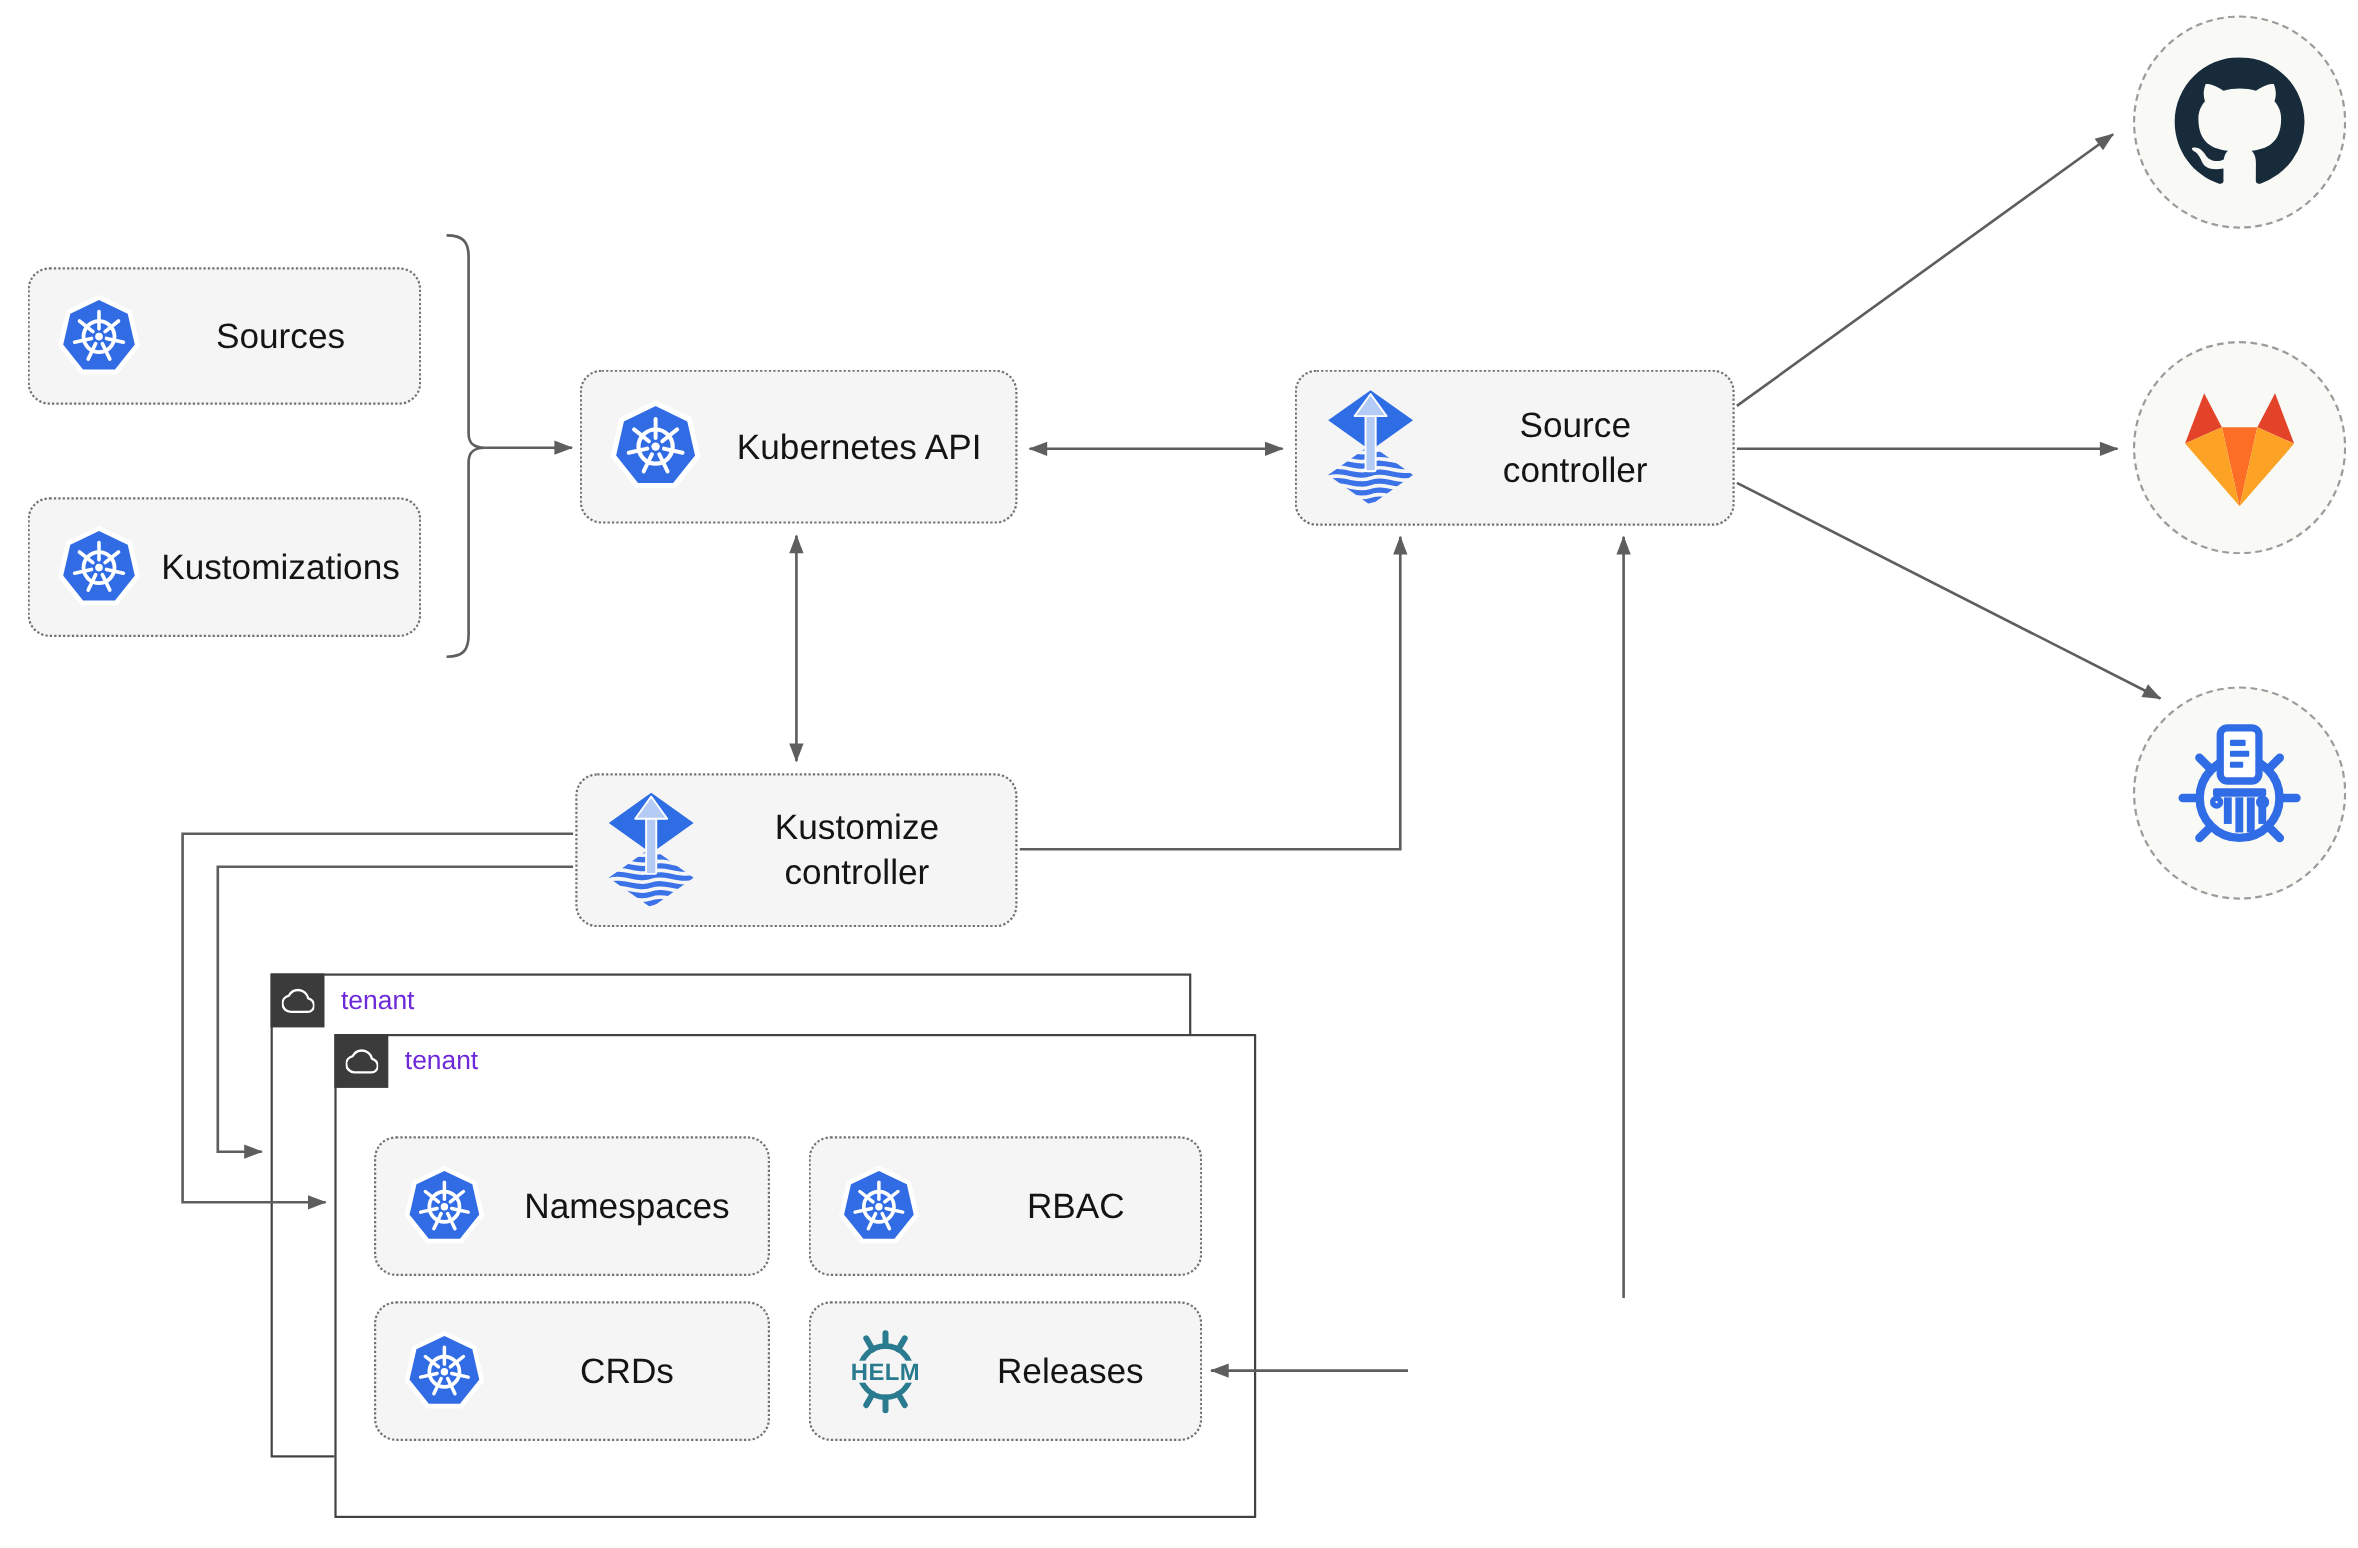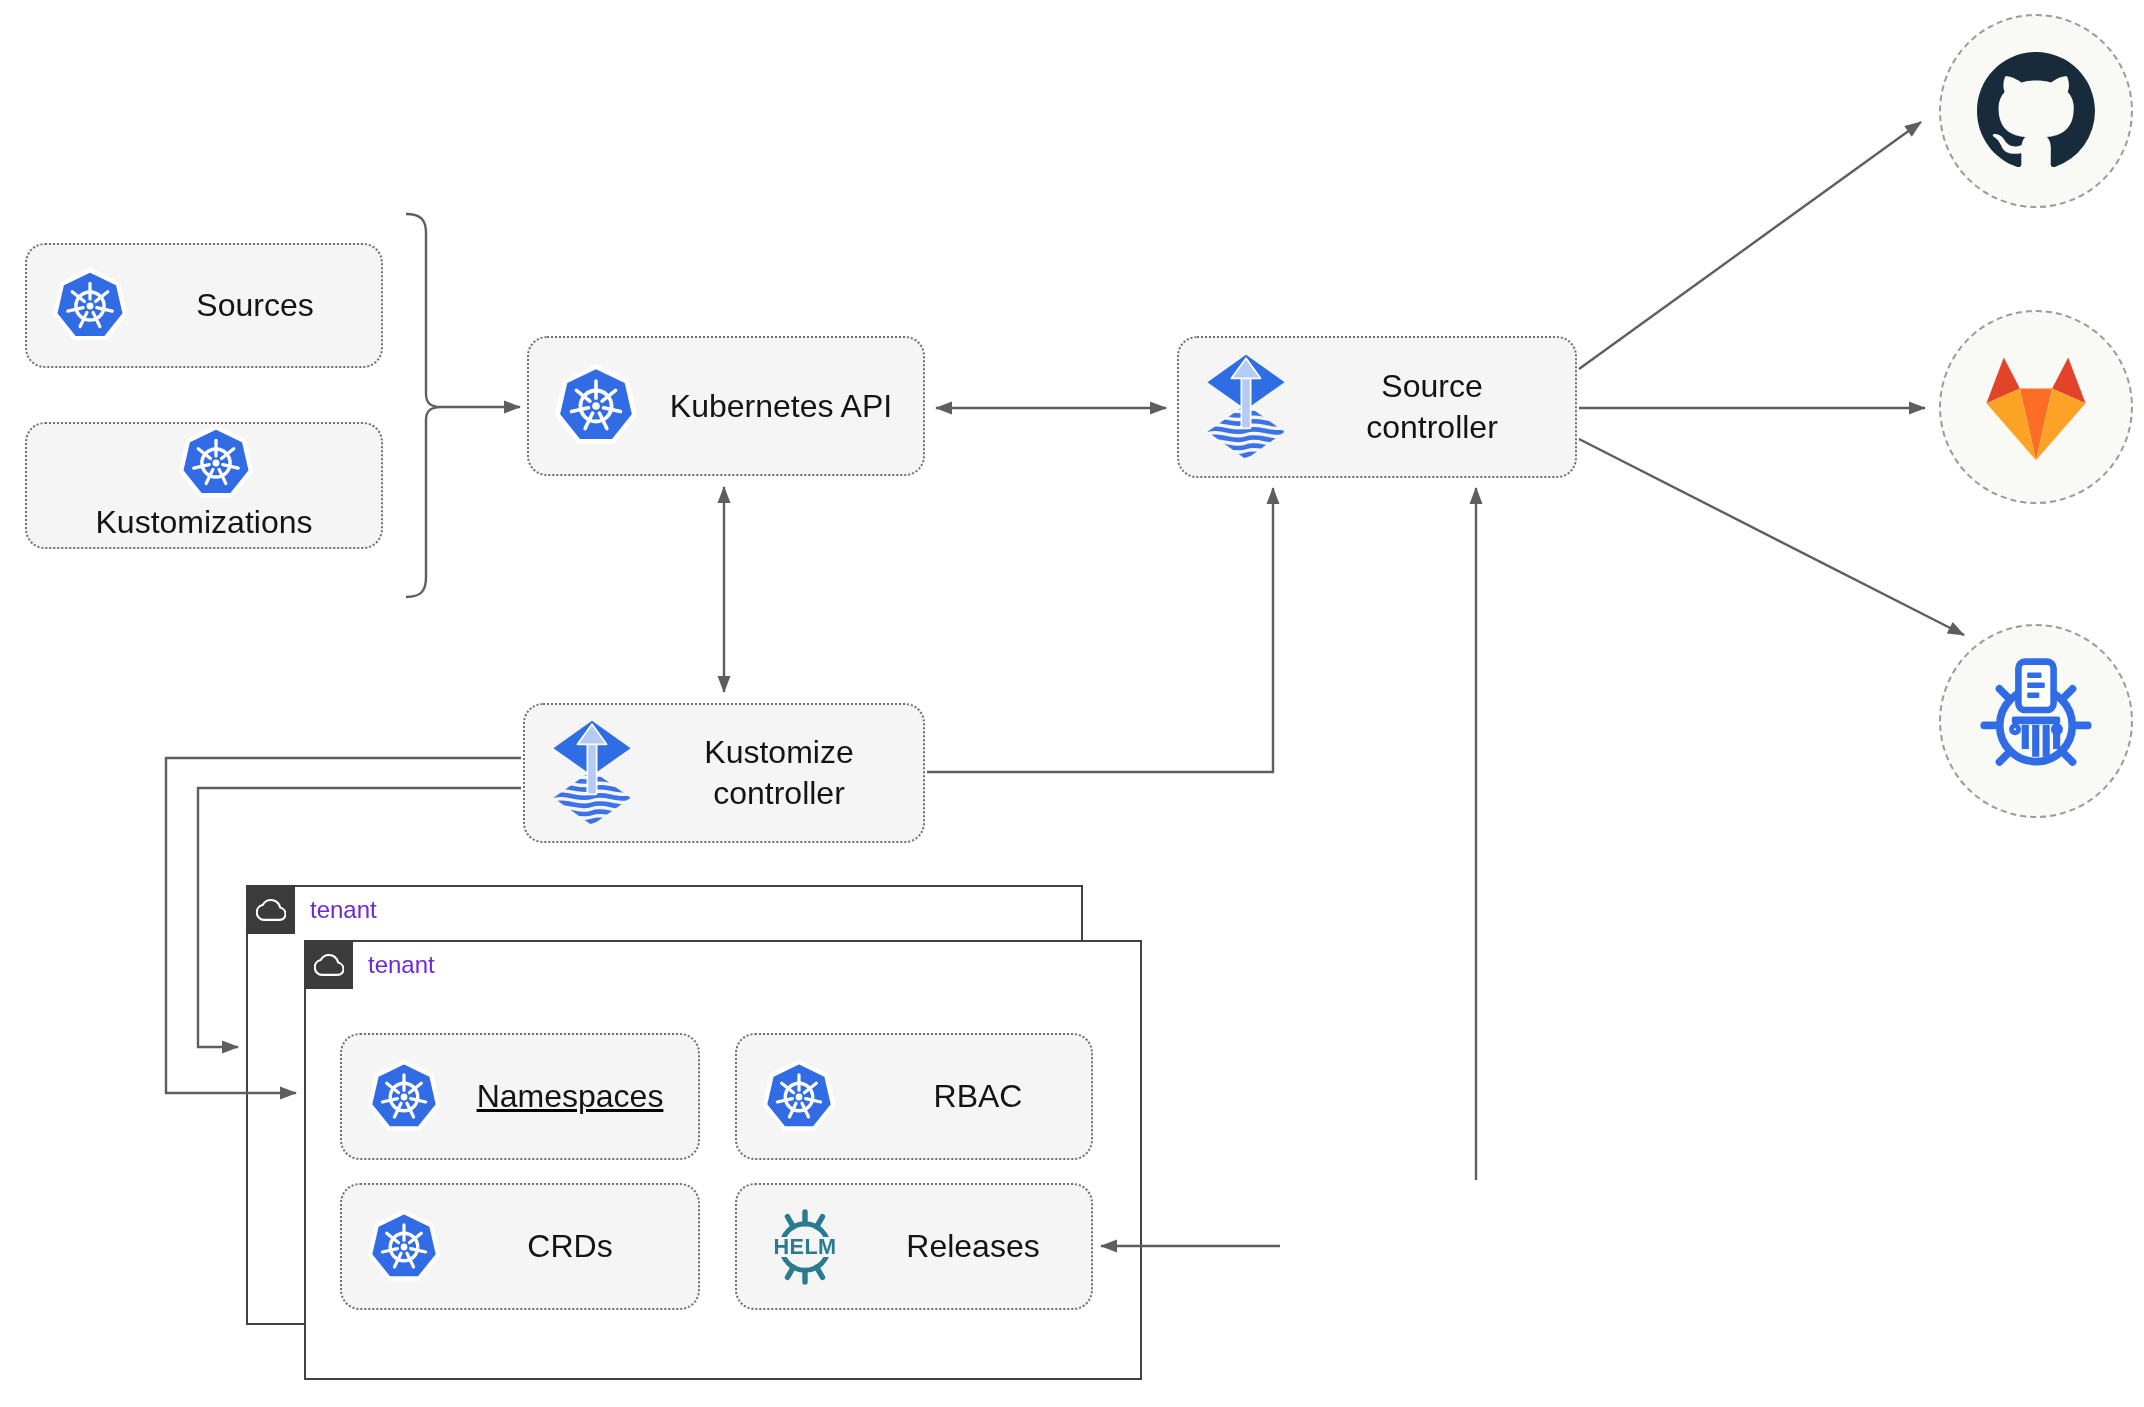--- a/index.html
+++ b/index.html
@@ -136,21 +136,21 @@
 
   <div class="node z4" style="left:25px;top:243px;width:358px;height:125px;">
     <div class="icon-wrap">
       <svg width="78" height="78">
           <use href="#sym-k8s"></use>
         </svg>
     </div>
     <div class="label">Sources</div>
   </div>
 
-  <div class="node z4" style="left:25px;top:422px;width:358px;height:127px;flex-direction:column;">
+  <div class="node z4" style="left:25px;top:452px;width:358px;height:127px;">
     <div class="icon-wrap">
       <svg width="78" height="78">
           <use href="#sym-k8s"></use>
         </svg>
     </div>
     <div class="label">Kustomizations</div>
   </div>
 
   <div class="node z4" style="left:527px;top:336px;width:398px;height:140px;">
     <div class="icon-wrap">
@@ -173,21 +173,21 @@
   <div class="node z4" style="left:523px;top:703px;width:402px;height:140px;">
     <div class="icon-wrap">
       <svg width="86" height="108" viewBox="0 0 100 126">
           <use href="#sym-flux"></use>
         </svg>
     </div>
     <div class="label narrow">Kustomize controller</div>
   </div>
 
 
-  <div class="node z4" style="left:340px;top:1033px;width:360px;height:127px;text-decoration:underline;">
+  <div class="node z4" style="left:340px;top:1033px;width:360px;height:127px;">
     <div class="icon-wrap">
       <svg width="76" height="76">
           <use href="#sym-k8s"></use>
         </svg>
     </div>
     <div class="label">Namespaces</div>
   </div>
 
   <div class="node z4" style="left:735px;top:1033px;width:358px;height:127px;gap:28px;">
     <div class="icon-wrap">

